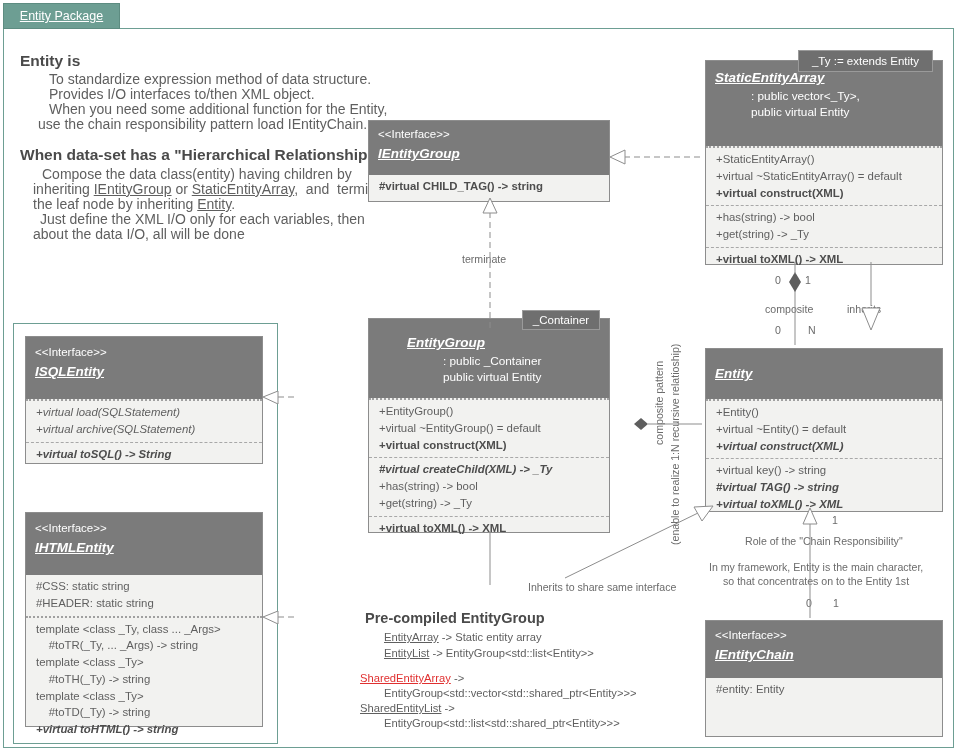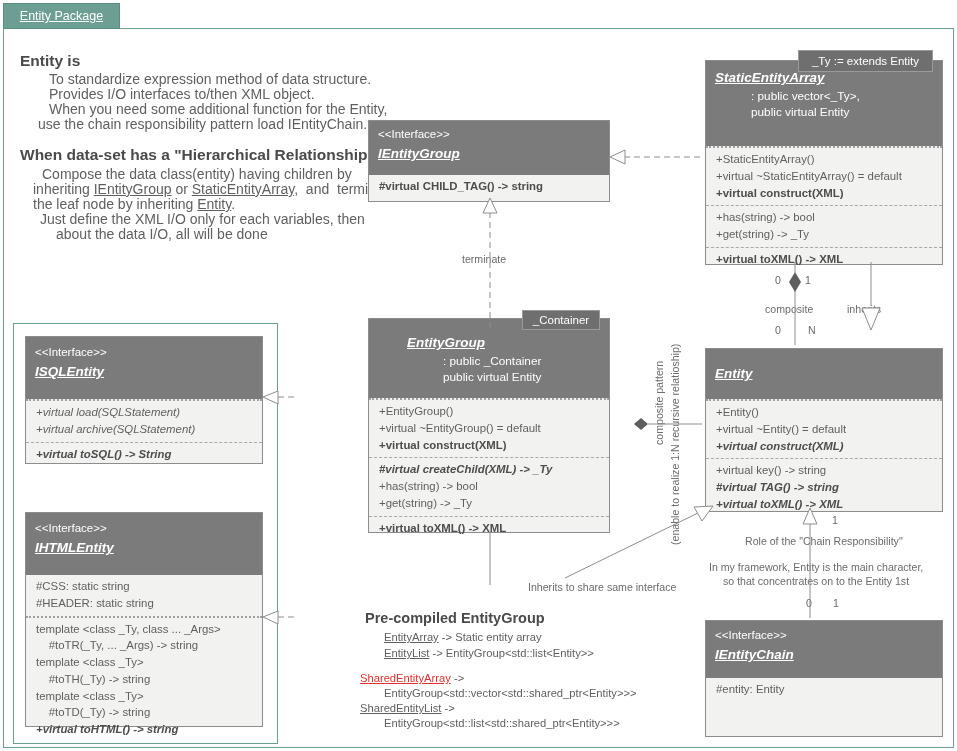--- a/index.html
+++ b/index.html
@@ -96,21 +96,21 @@
   <div class="txt body1" style="left:49px;top:70px;">To standardize expression method of data structure.</div>
   <div class="txt body1" style="left:49px;top:85px;">Provides I/O interfaces to/then XML object.</div>
   <div class="txt body1" style="left:49px;top:100px;">When you need some additional function for the Entity,</div>
   <div class="txt body1" style="left:38px;top:115px;">use the chain responsibility pattern load IEntityChain.</div>
 
   <div class="txt head1" style="left:20px;top:144px;">When data-set has a "Hierarchical Relationship"</div>
   <div class="txt body1" style="left:42px;top:165px;">Compose the data class(entity) having children by</div>
   <div class="txt body1" style="left:33px;top:180px;"><span>inheriting </span><span class="u">IEntityGroup</span><span> or </span><span class="u">StaticEntityArray</span><span>,  and  terminate</span></div>
   <div class="txt body1" style="left:33px;top:195px;"><span>the leaf node by inheriting </span><span class="u">Entity</span><span>.</span></div>
   <div class="txt body1" style="left:40px;top:210px;">Just define the XML I/O only for each variables, then</div>
-  <div class="txt body1" style="left:33px;top:225px;margin-left:23px;">about the data I/O, all will be done</div>
+  <div class="txt body1" style="left:33px;top:225px;">about the data I/O, all will be done</div>
 
   <svg class="ov" viewBox="0 0 957 751">
 
     <line x1="624" y1="157" x2="702" y2="157" stroke="#8d8d8d" stroke-width="1" stroke-dasharray="6,4"></line>
     <polygon points="610,157 625,150 625,164" fill="#ffffff" stroke="#8d8d8d" stroke-width="1"></polygon>
 
     <line x1="490" y1="212" x2="490" y2="330" stroke="#8d8d8d" stroke-width="1" stroke-dasharray="6,4"></line>
     <polygon points="490,198 483,213 497,213" fill="#ffffff" stroke="#8d8d8d" stroke-width="1"></polygon>
 
     <line x1="648" y1="424" x2="702" y2="424" stroke="#8d8d8d" stroke-width="1"></line>

